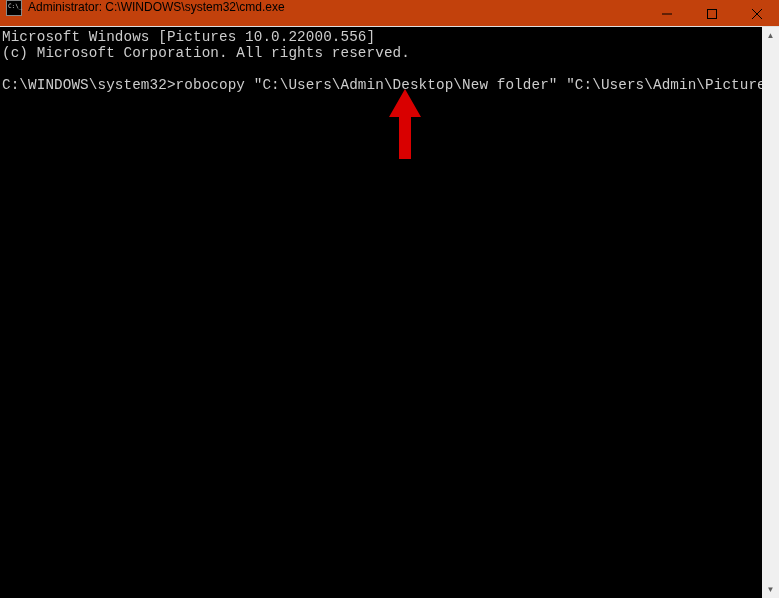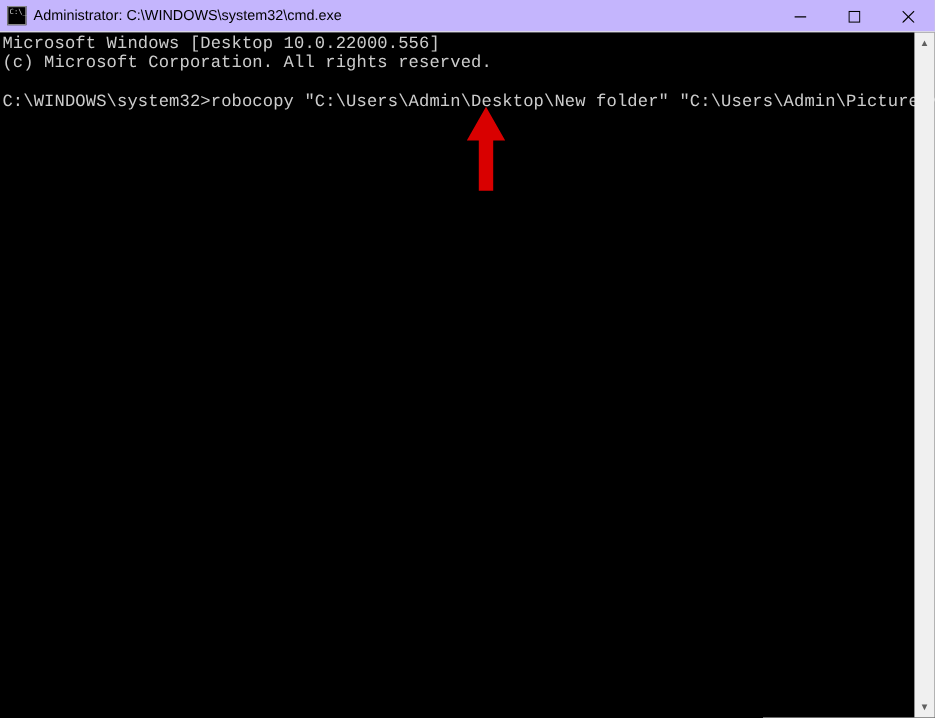--- a/index.html
+++ b/index.html
@@ -6,24 +6,23 @@
     body {
       width: 779px;
       height: 598px;
       background: #ffffff;
       font-family: "Segoe UI", Tahoma, sans-serif;
       overflow: hidden;
       position: relative;
     }
     .titlebar {
       height: 27px;
-      background: #c4b5fd;
+      background: #c2410c;
       border-bottom: 1px solid #e0e0e0;
       display: flex;
-      align-items: center;
       padding-left: 6px;
     }
     .titlebar-icon {
       width: 16px;
       height: 16px;
       margin-right: 6px;
       background: #000000;
       border: 1px solid #888;
       position: relative;
     }
@@ -116,21 +115,21 @@
     <div class="win-btn">
       <svg width="10" height="10" viewBox="0 0 10 10">
           <line x1="0" y1="0" x2="10" y2="10" stroke="#000" stroke-width="1"></line>
           <line x1="10" y1="0" x2="0" y2="10" stroke="#000" stroke-width="1"></line>
         </svg>
     </div>
   </div>
 </div>
 
 <div class="terminal">
-  <div class="terminal-content"><span>Microsoft Windows [Desktop 10.0.22000.556]</span>
+  <div class="terminal-content"><span>Microsoft Windows [Pictures 10.0.22000.556]</span>
 <span>(c) Microsoft Corporation. All rights reserved.</span>
 <span></span>
 <span>C:\WINDOWS\system32&gt;</span><span>robocopy "C:\Users\Admin\Desktop\New folder" "C:\Users\Admin\Pictures\Copy"</span></div>
 
   <div class="scrollbar">
     <div class="scroll-arrow">▲</div>
     <div class="scroll-track"></div>
     <div class="scroll-arrow">▼</div>
   </div>
 

